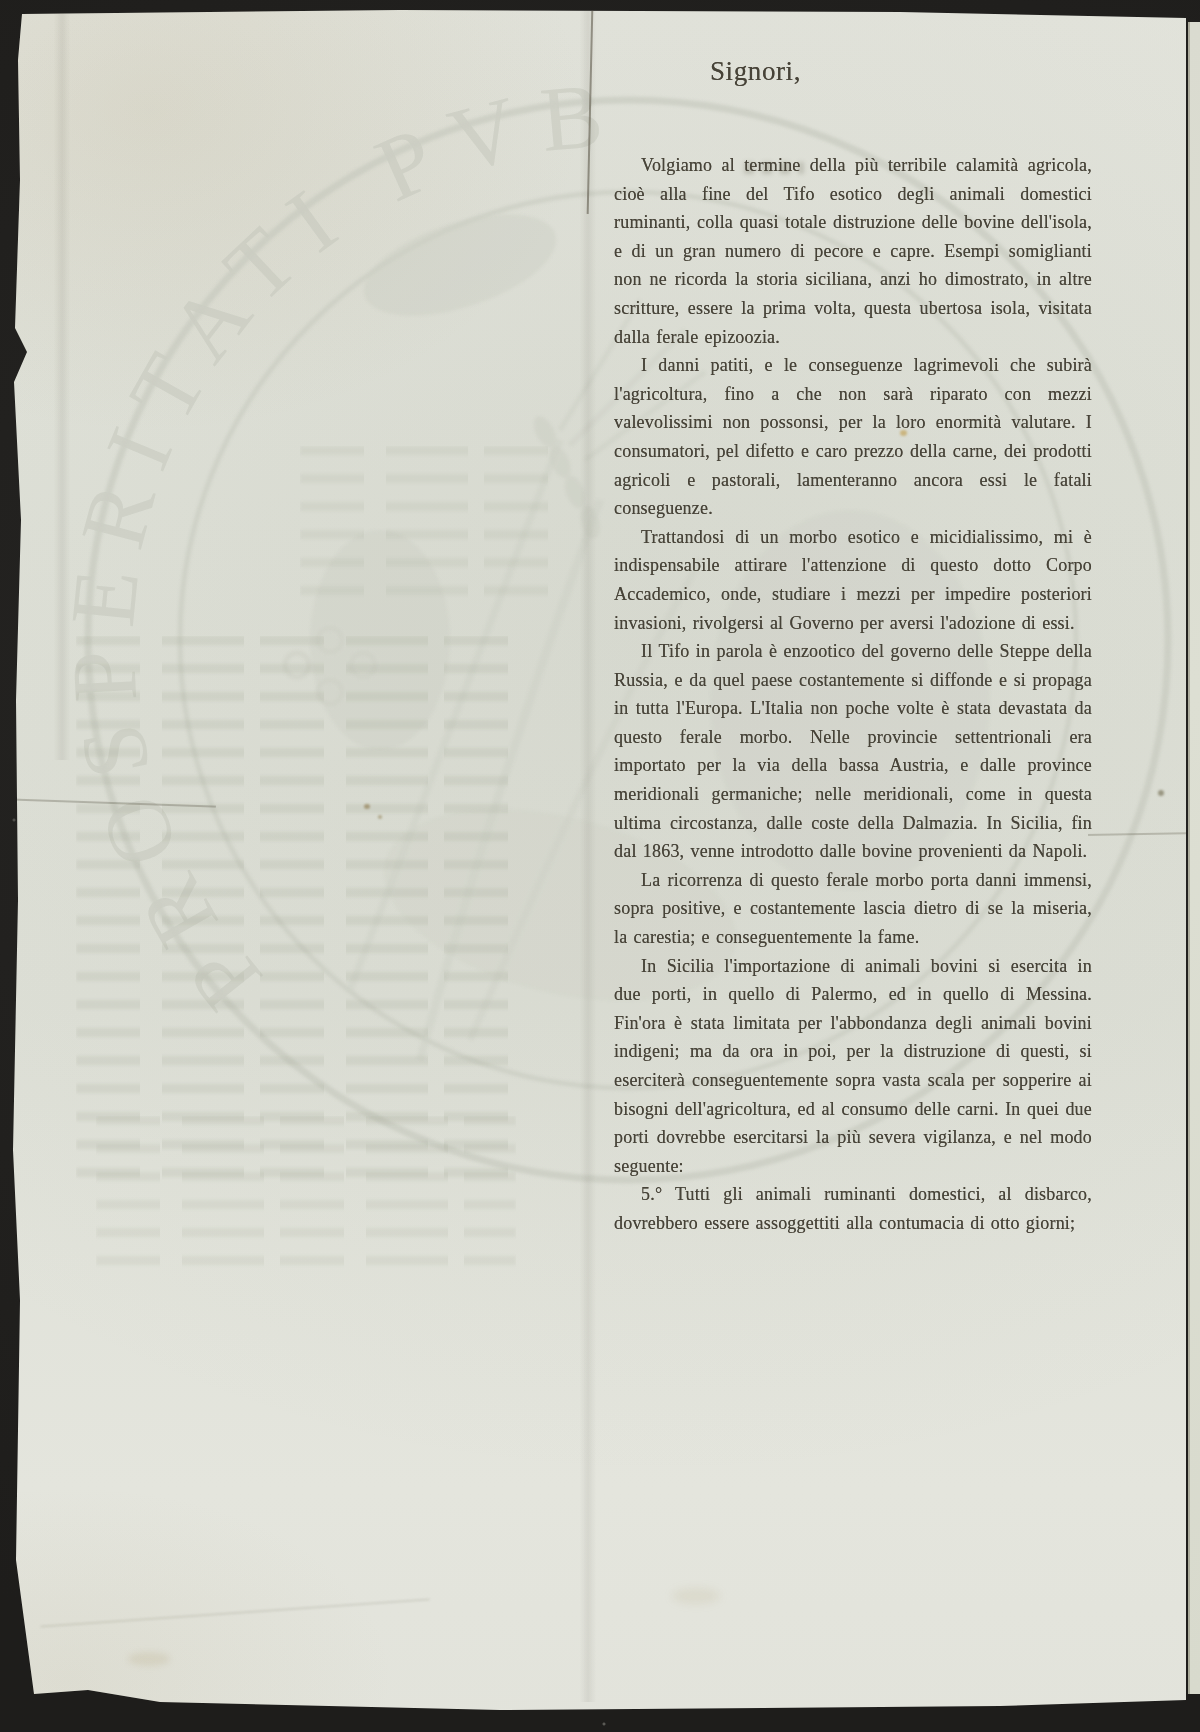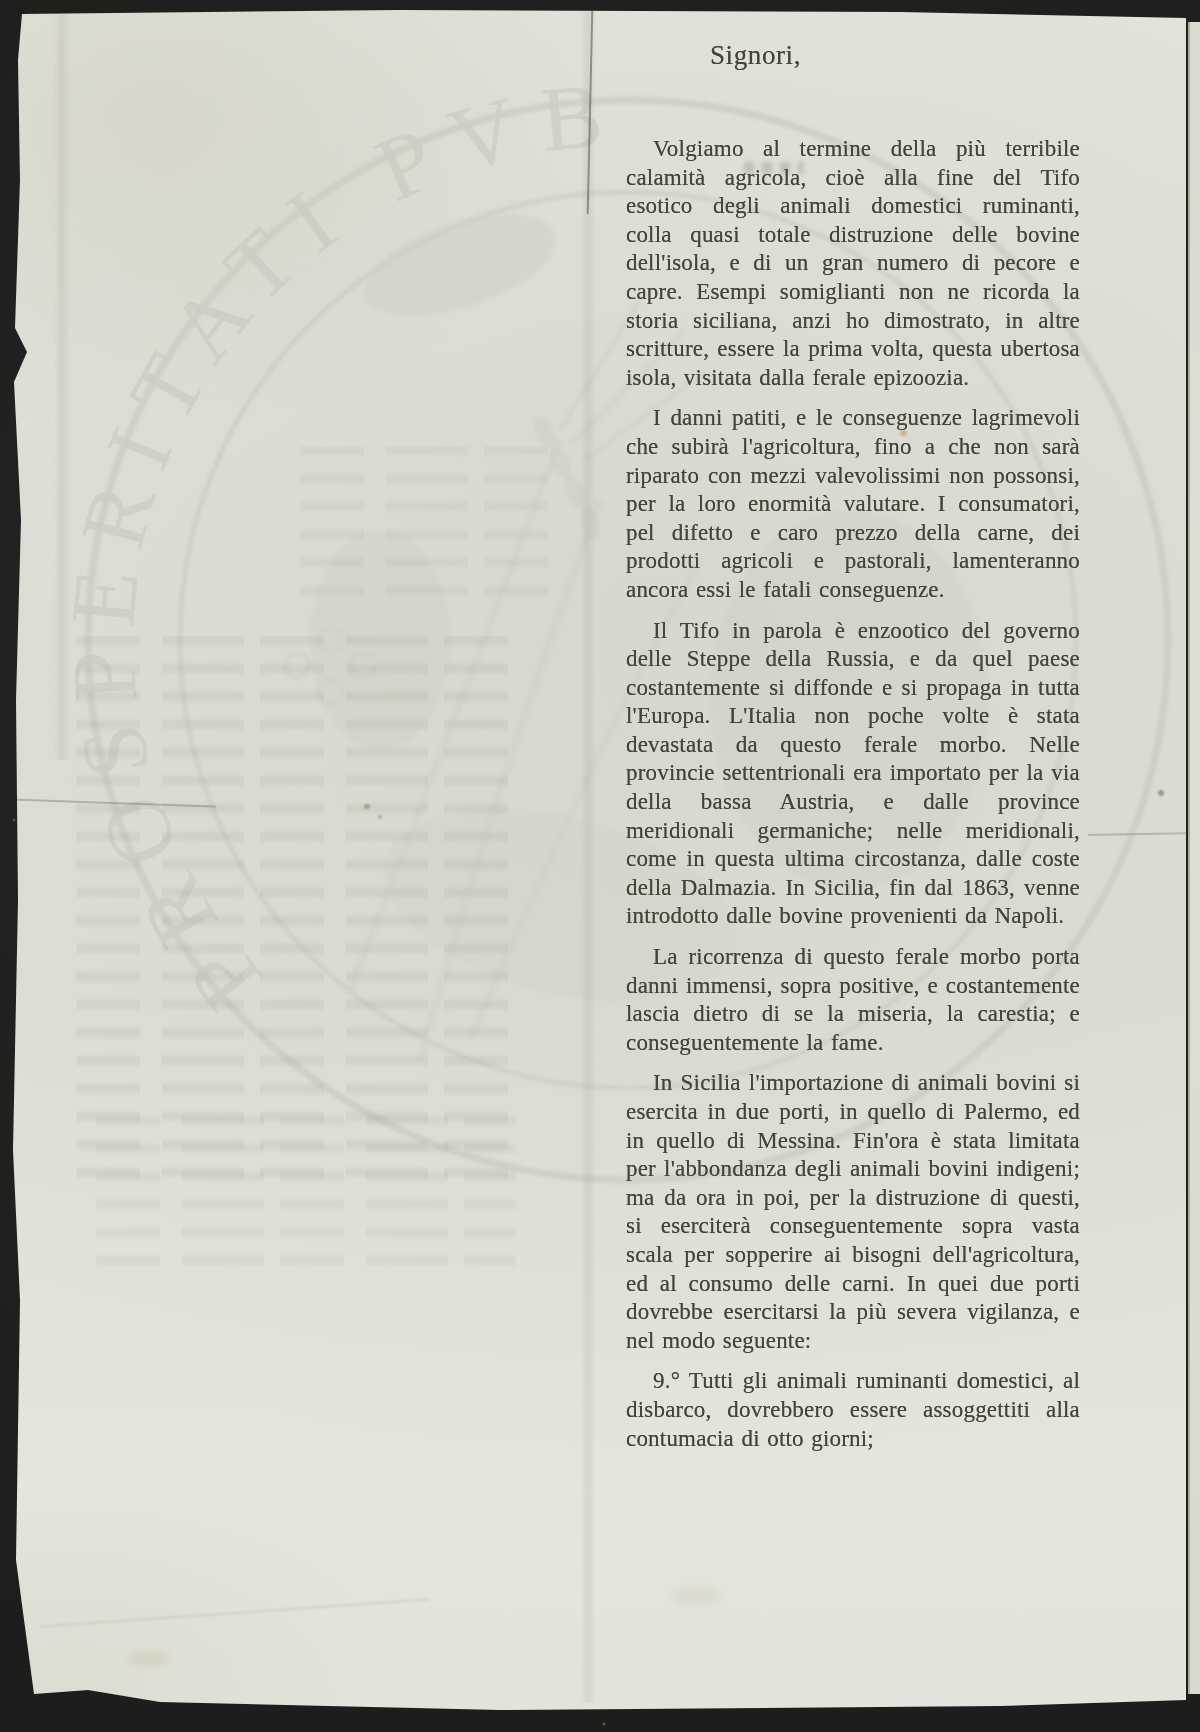--- a/index.html
+++ b/index.html
@@ -71,28 +71,28 @@
   
   .stain{position:absolute;border-radius:50%;filter:blur(1px);}
   .stain-a{left:900px;top:430px;width:7px;height:6px;background:rgba(190,150,60,.55);}
   .stain-b{left:364px;top:804px;width:6px;height:5px;background:rgba(138,116,70,.6);}
   .stain-c{left:378px;top:815px;width:4px;height:4px;background:rgba(138,116,70,.5);}
   .stain-d{left:1158px;top:790px;width:6px;height:6px;background:rgba(100,92,64,.55);}
   .stain-e{left:128px;top:1652px;width:42px;height:14px;background:rgba(168,148,100,.16);filter:blur(3px);}
   .stain-f{left:672px;top:1588px;width:48px;height:16px;background:rgba(165,145,95,.12);filter:blur(4px);}
   
   .text-column{
-    position:absolute;left:614px;top:40px;width:478px;
+    position:absolute;left:614px;top:56px;width:478px;
     color:#474338;text-shadow:0 0 .6px rgba(71,67,56,.75);
   }
   .salutation{
     margin:0 0 0 96px;font-size:27px;font-weight:normal;letter-spacing:.6px;
   }
   .text-column p{
-    margin:12px;font-size:23px;line-height:28.6px;text-align:justify;
+    margin:0;font-size:18px;line-height:28.6px;text-align:justify;
     text-indent:27px;letter-spacing:.2px;word-spacing:1.5px;
   }
   .text-column p:first-of-type{margin-top:64px;}
 </style>
 </head>
 <body>
 
 <div class="stage">
 
   <div class="page">
@@ -146,23 +146,24 @@
     <div class="stain stain-b"></div>
     <div class="stain stain-c"></div>
     <div class="stain stain-d"></div>
     <div class="stain stain-e"></div>
     <div class="stain stain-f"></div>
 
     <div class="text-column">
       <h1 class="salutation">Signori,</h1>
       <p>Volgiamo al termine della più terribile calamità agricola, cioè alla fine del Tifo esotico degli animali domestici ruminanti, colla quasi totale distruzione delle bovine dell'isola, e di un gran numero di pecore e capre. Esempi somiglianti non ne ricorda la storia siciliana, anzi ho dimostrato, in altre scritture, essere la prima volta, questa ubertosa isola, visitata dalla ferale epizoozia.</p>
       <p>I danni patiti, e le conseguenze lagrimevoli che subirà l'agricoltura, fino a che non sarà riparato con mezzi valevolissimi non possonsi, per la loro enormità valutare. I consumatori, pel difetto e caro prezzo della carne, dei prodotti agricoli e pastorali, lamenteranno ancora essi le fatali conseguenze.</p>
+      <p>Trattandosi di un morbo esotico e micidialissimo, mi è indispensabile attirare l'attenzione di questo dotto Corpo Accademico, onde, studiare i mezzi per impedire posteriori invasioni, rivolgersi al Governo per aversi l'adozione di essi.</p>
       <p>Il Tifo in parola è enzootico del governo delle Steppe della Russia, e da quel paese costantemente si diffonde e si propaga in tutta l'Europa. L'Italia non poche volte è stata devastata da questo ferale morbo. Nelle provincie settentrionali era importato per la via della bassa Austria, e dalle province meridionali germaniche; nelle meridionali, come in questa ultima circostanza, dalle coste della Dalmazia. In Sicilia, fin dal 1863, venne introdotto dalle bovine provenienti da Napoli.</p>
       <p>La ricorrenza di questo ferale morbo porta danni immensi, sopra positive, e costantemente lascia dietro di se la miseria, la carestia; e conseguentemente la fame.</p>
       <p>In Sicilia l'importazione di animali bovini si esercita in due porti, in quello di Palermo, ed in quello di Messina. Fin'ora è stata limitata per l'abbondanza degli animali bovini indigeni; ma da ora in poi, per la distruzione di questi, si eserciterà conseguentemente sopra vasta scala per sopperire ai bisogni dell'agricoltura, ed al consumo delle carni. In quei due porti dovrebbe esercitarsi la più severa vigilanza, e nel modo seguente:</p>
-      <p>9.° Tutti gli animali ruminanti domestici, al disbarco, dovrebbero essere assoggettiti alla contumacia di otto giorni;</p>
+      <p>5.° Tutti gli animali ruminanti domestici, al disbarco, dovrebbero essere assoggettiti alla contumacia di otto giorni;</p>
     </div>
 
   </div>
 
   <div class="page-strip"></div>
 
 </div>
 
 </body></html>

